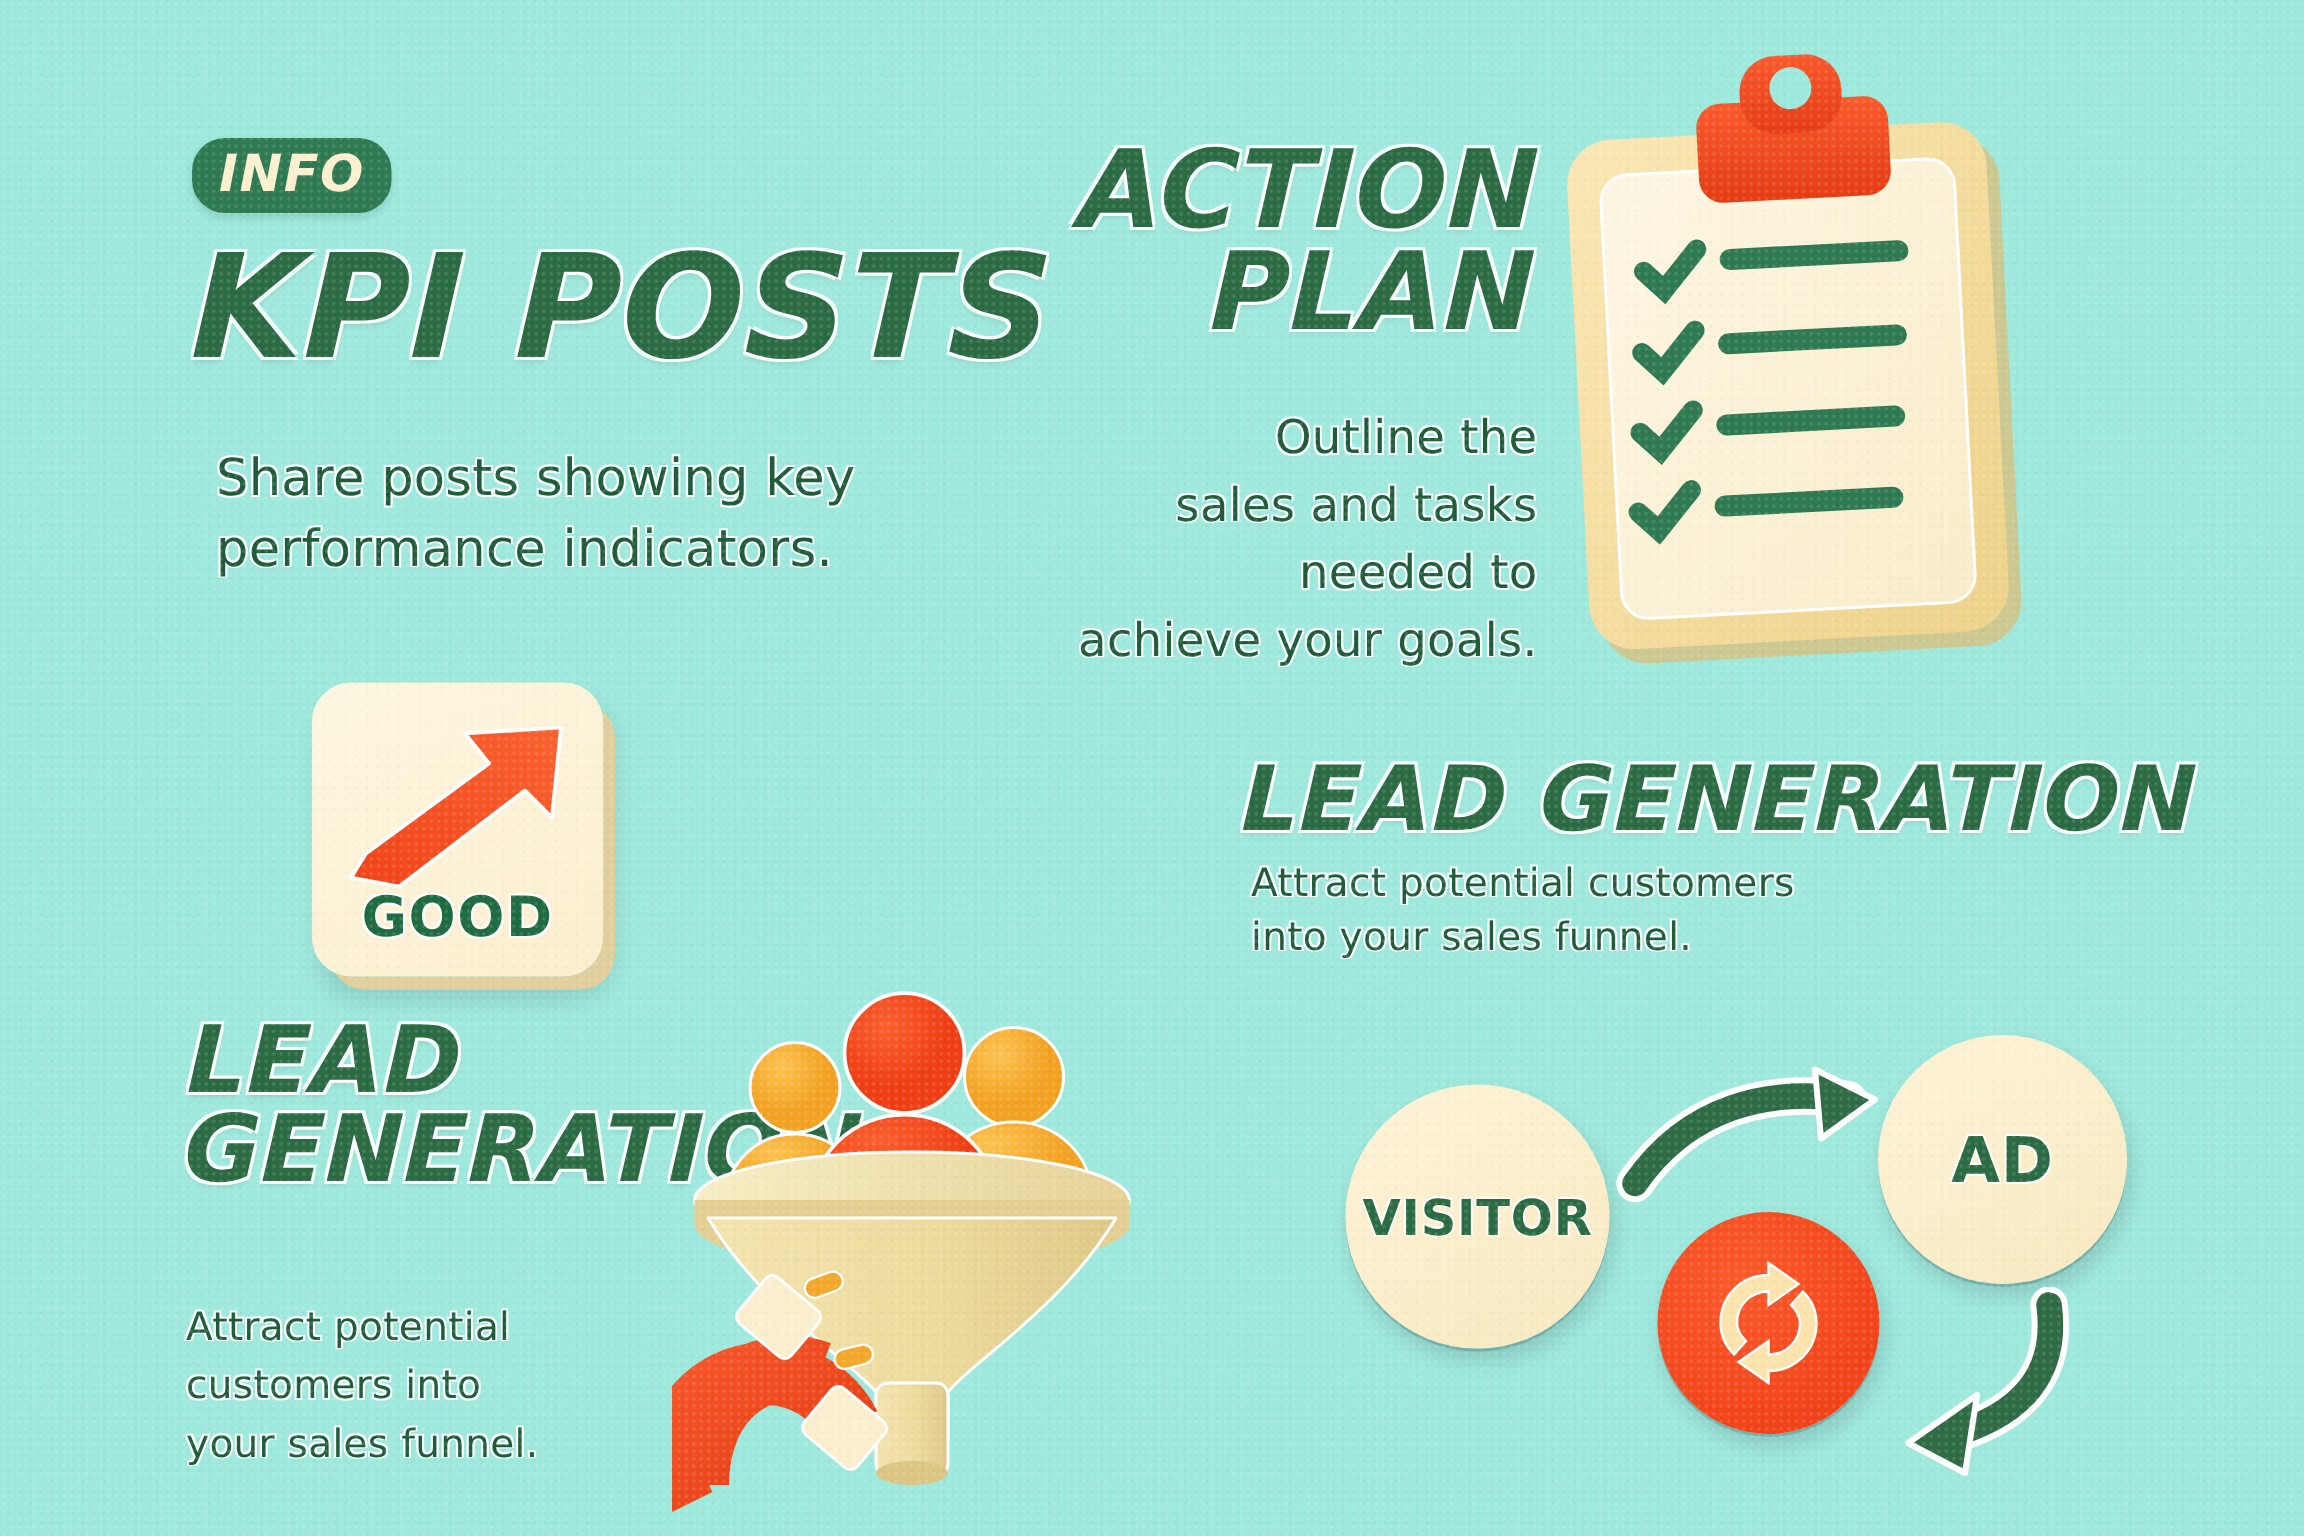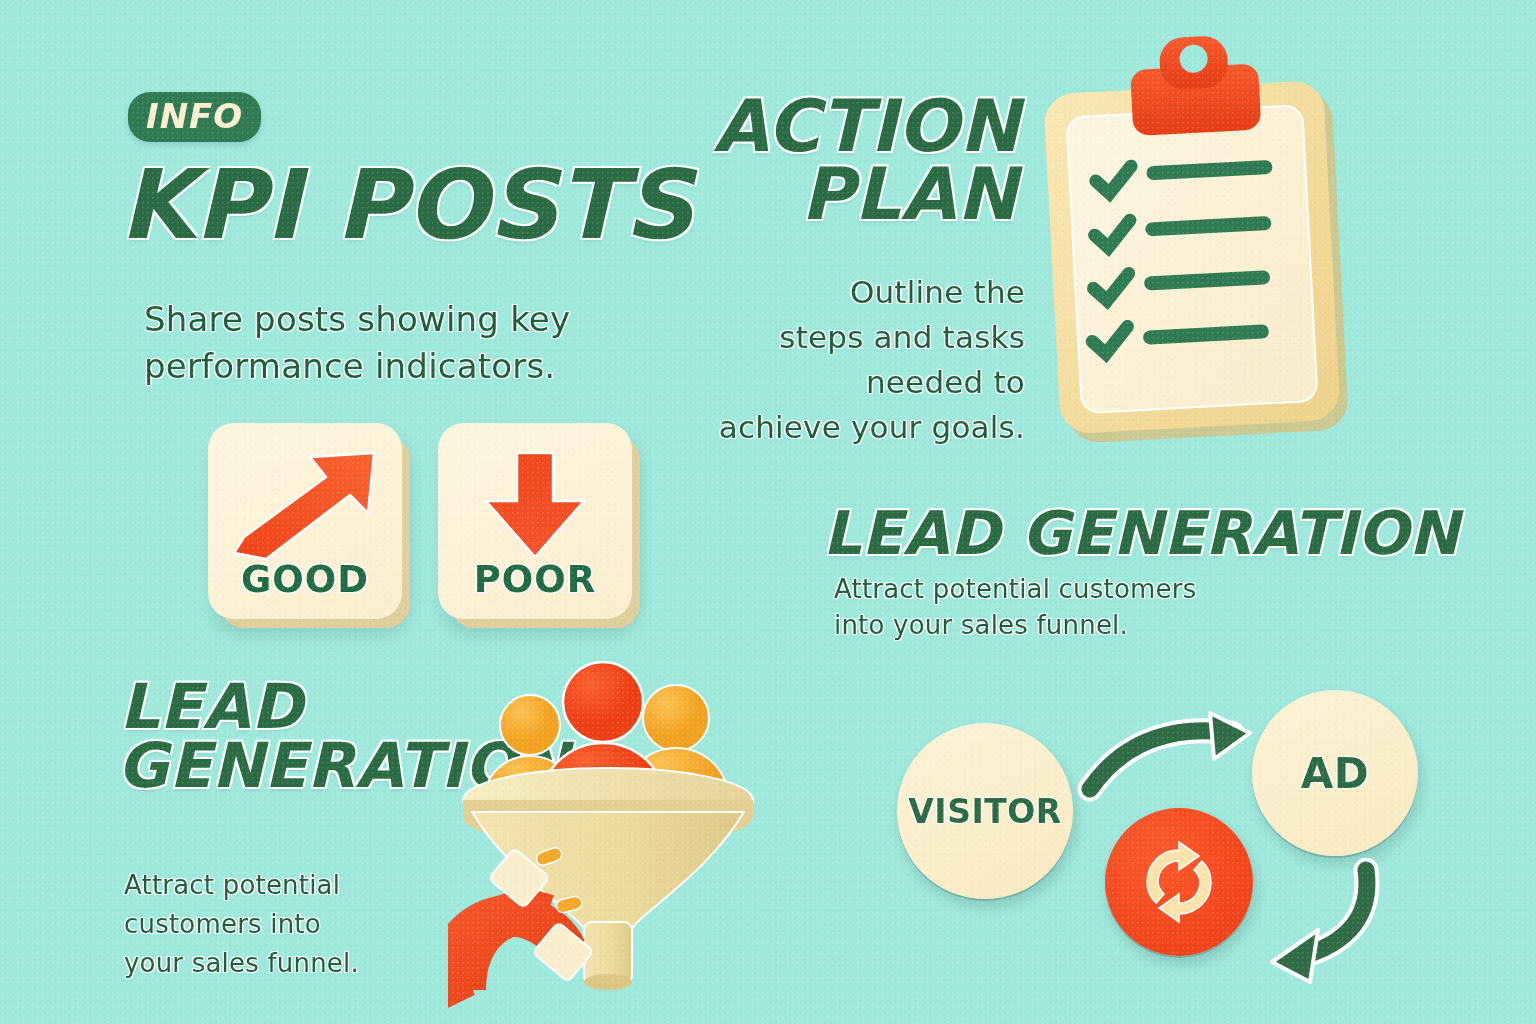--- a/index.html
+++ b/index.html
@@ -90,20 +90,21 @@
   
   .kpi-card {
     position: absolute;
     width: 194px;
     height: 196px;
     border-radius: 26px;
     background: linear-gradient(150deg, #fdf6e0 0%, #fbeecd 100%);
     box-shadow:
       10px 11px 0 -2px #e0cf9c,
       6px 14px 18px rgba(0,0,0,.13);
+    margin-top: 32px;
   }
   .kpi-card .card-label {
     position: absolute;
     left: 0; right: 0;
     bottom: 18px;
     text-align: center;
     color: #1f6b42;
     font-family: "DejaVu Sans", sans-serif;
     font-weight: 700;
     font-size: 37px;
@@ -177,40 +178,26 @@
           <stop offset="100%" stop-color="#fb6230"></stop>
         </linearGradient>
       </defs>
       <g transform="translate(2,2)">
         <path d="M 12 112 L 22 96 L 104 36 L 88 16 L 152 12 L 146 72 L 128 54 L 44 118 Z" fill="url(#gradUp)" stroke="#ffffff" stroke-width="2.5" stroke-linejoin="round"></path>
       </g>
     </svg>
     <div class="card-label">GOOD</div>
   </div>
 
-  <div class="kpi-card" id="card-poor" style="left:438px; top:423px;">
-    <svg width="150" height="130" viewBox="0 0 150 130">
-      <defs>
-        <linearGradient id="gradDown" x1="0" y1="0" x2="0" y2="1">
-          <stop offset="0%" stop-color="#f1471b"></stop>
-          <stop offset="100%" stop-color="#f4532a"></stop>
-        </linearGradient>
-      </defs>
-      <g transform="translate(0,2)">
-        <path d="M 57 12 L 93 12 L 93 60 L 124 60 L 75 116 L 26 60 L 57 60 Z" fill="url(#gradDown)" stroke="#ffffff" stroke-width="2.5" stroke-linejoin="round"></path>
-      </g>
-    </svg>
-    <div class="card-label">POOR</div>
-  </div>
 
   <div class="heading" id="action-title" style="left:700px; top:92px; width:325px; font-size:72px; text-align:right;">ACTION
 PLAN</div>
 
   <div class="body-text" id="action-desc" style="left:700px; top:270px; width:325px; font-size:31px; text-align:right; line-height:1.45;">Outline the
-steps and tasks
+sales and tasks
 needed to
 achieve your goals.</div>
 
   <div id="clipboard">
     <svg width="390" height="420" viewBox="0 0 390 420">
       <defs>
         <linearGradient id="boardGrad" x1="0" y1="0" x2="1" y2="1">
           <stop offset="0%" stop-color="#fae7b4"></stop>
           <stop offset="100%" stop-color="#eed289"></stop>
         </linearGradient>

